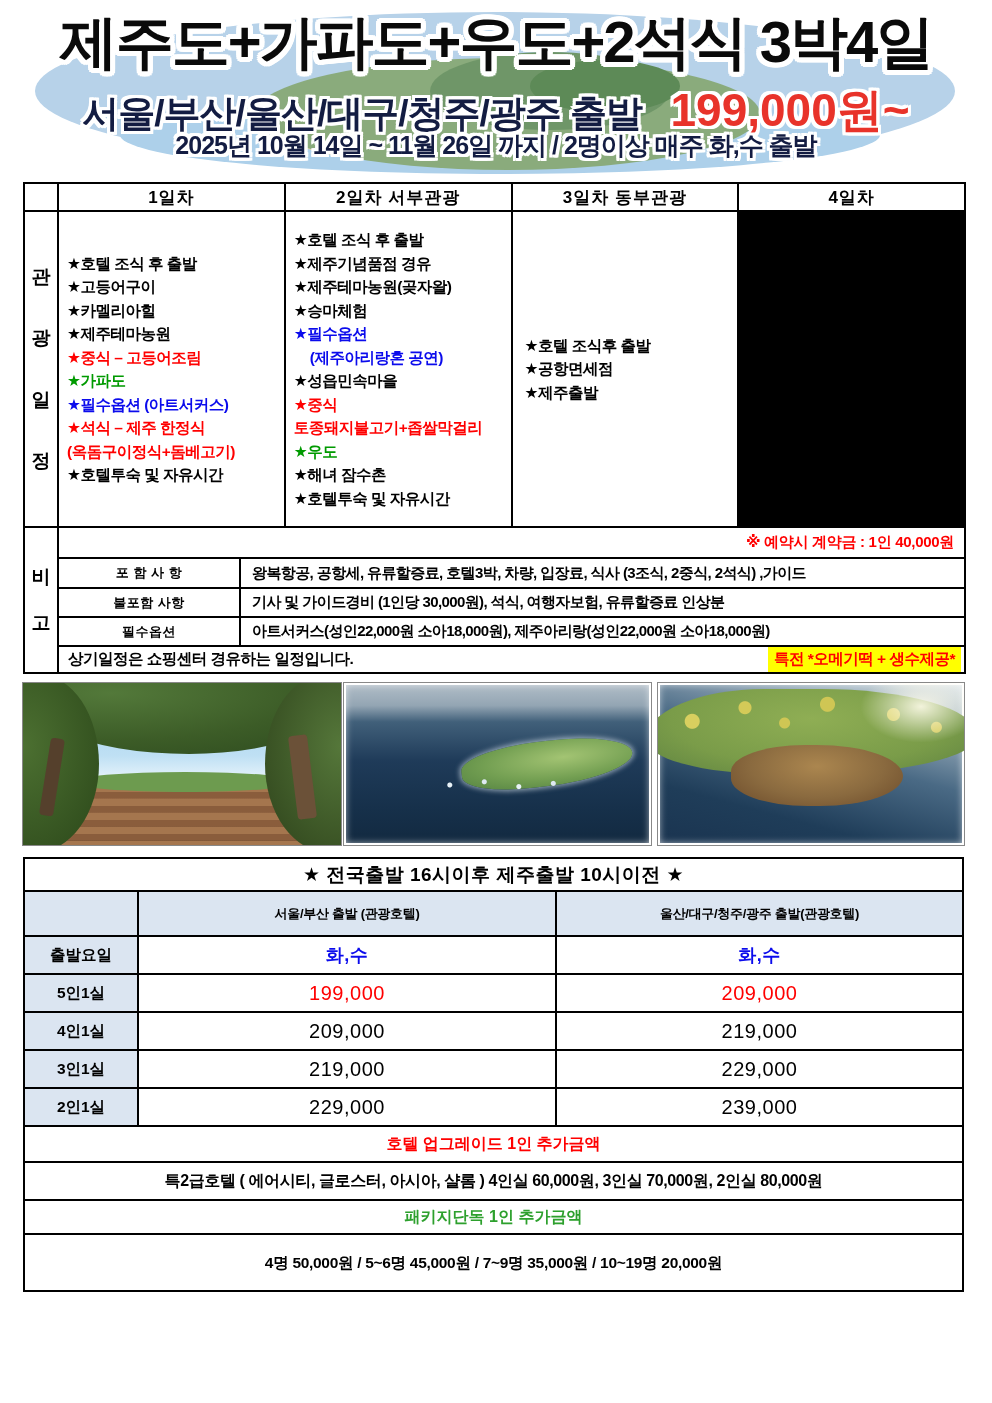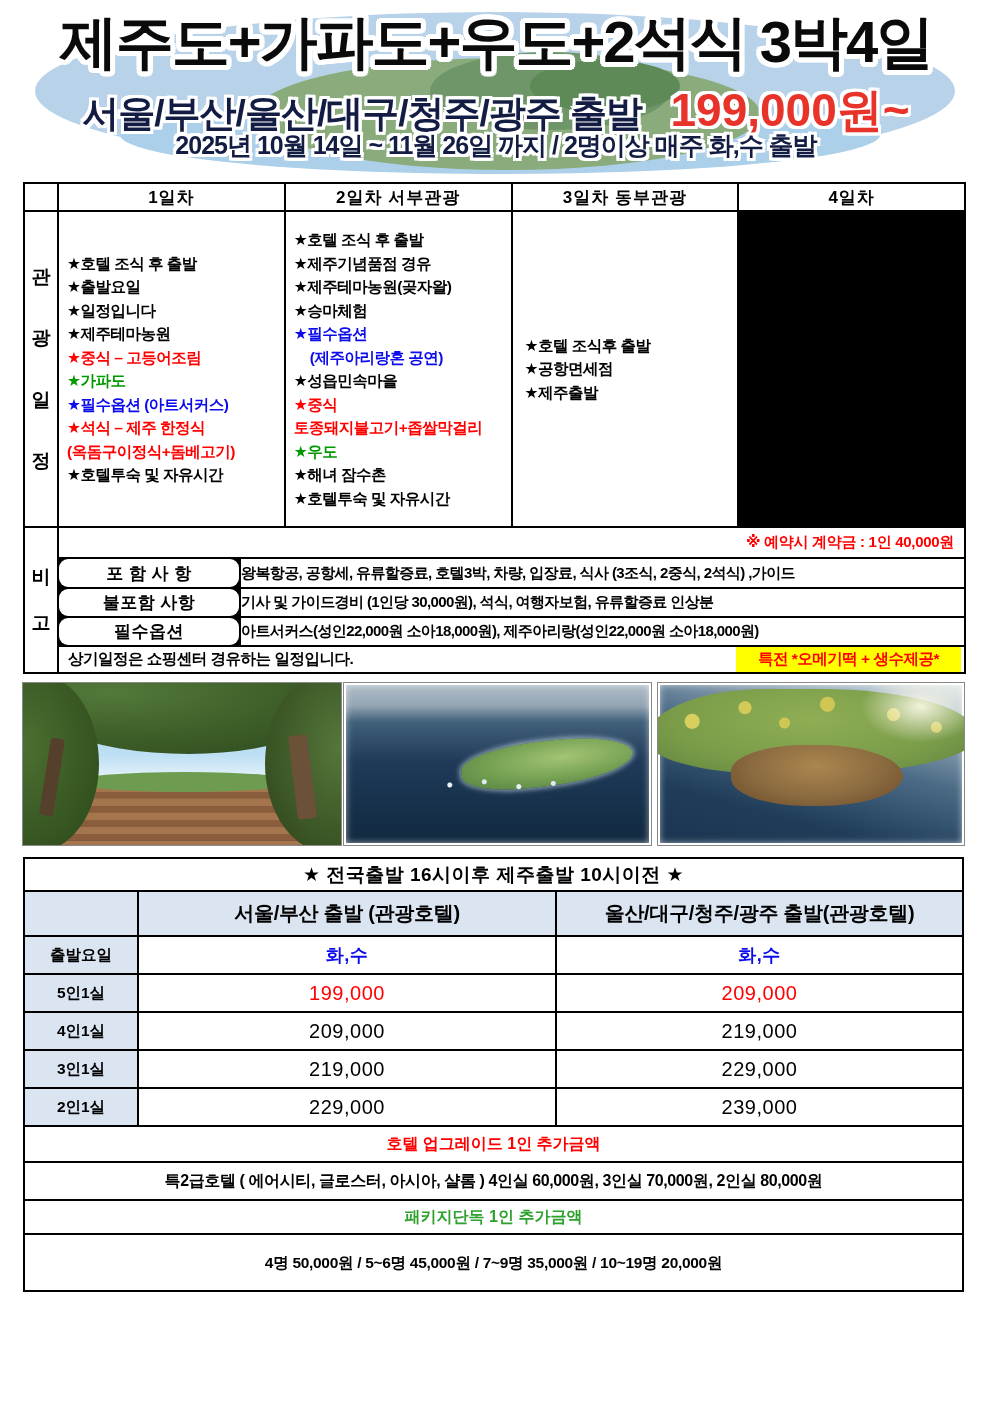--- a/index.html
+++ b/index.html
@@ -45,26 +45,26 @@
             padding:6px 2px 6px 8px;font-size:15.5px;font-weight:bold;line-height:23.5px;letter-spacing:-0.5px;}
   .it{white-space:nowrap;}
   .ind{padding-left:16px;}
   .k{color:#000;} .r{color:#ff0000;} .g{color:#009a00;} .b{color:#0b0bec;}
 
   #notes{left:23px;top:526px;width:943px;grid-template-columns:32px 180px 1fr;
          grid-template-rows:29px 28px 27px 27px 25px;}
   #notes .side-label{font-size:19px;padding:26px 0;}
   .span2{grid-column:2 / 4;}
   .deposit{justify-content:flex-end;padding-right:10px;color:#ff0000;font-size:15px;font-weight:bold;letter-spacing:-0.3px;}
-  .note-label{font-size:17px;font-weight:bold;letter-spacing:0.5px;border-radius:9px;}
-  .note-value{justify-content:flex-start;padding-left:0;font-size:15px;font-weight:bold;letter-spacing:-0.6px;white-space:nowrap;}
+  .note-label{font-size:13px;font-weight:bold;letter-spacing:0.5px;}
+  .note-value{justify-content:flex-start;padding-left:11px;font-size:15px;font-weight:bold;letter-spacing:-0.6px;white-space:nowrap;}
   .note-footer{justify-content:space-between;padding:0 3px 0 9px;}
   .note-footer .lft{font-size:15.5px;font-weight:bold;letter-spacing:-0.5px;}
   .badge{background:#ffff00;color:#ff0000;font-size:15.5px;font-weight:bold;
-         padding:2px 22px;letter-spacing:-0.5px;}
+         padding:2px 6px;letter-spacing:-0.5px;}
 
   
   .photo{position:absolute;top:682px;height:162px;overflow:hidden;border:1px solid #888;
          box-shadow:inset 0 0 0 2px #fff, inset 0 0 8px rgba(255,255,255,.9);}
   .ph{position:absolute;}
   #photo1{left:22px;width:318px;background:linear-gradient(180deg,#9ecdec 0%,#bfe0f4 45%,#e8f4fb 60%,#dff0f9 62%);}
   .p1-ground{left:0;right:0;bottom:0;height:37%;
      background:repeating-linear-gradient(180deg,#a5764e 0 7px,#8a5d3c 7px 13px,#96684427 13px 14px),linear-gradient(#9c6b46,#7c5335);}
   .p1-hedge{left:16%;right:14%;bottom:33%;height:12%;background:#6d9b4f;border-radius:50%;}
   .p1-canopy{left:-6%;right:-6%;top:-14%;height:58%;
@@ -104,21 +104,21 @@
      border-radius:46% 54% 52% 48%;}
   .p3-glare{right:-6%;top:-8%;width:40%;height:45%;border-radius:50%;
      background:radial-gradient(ellipse,rgba(255,252,235,.9),rgba(255,252,235,0) 70%);}
 
   
   #pricing{left:23px;top:857px;width:941px;grid-template-columns:112px 416px 1fr;
            grid-template-rows:31px 43px 36px 36px 36px 36px 36px 34px 36px 32px 55px;}
   .span3{grid-column:1 / 4;}
   .pbanner{font-size:19px;font-weight:bold;letter-spacing:0.5px;}
   .bluebg{background:#dbe5f1;}
-  .phead{font-size:20px;font-weight:bold;letter-spacing:-0.3px;}
+  .phead{font-size:13px;font-weight:bold;letter-spacing:-0.3px;}
   .plabel{font-size:15.5px;font-weight:bold;}
   .pval{font-size:20px;letter-spacing:0.5px;}
   .pval.blue{color:#0b0bec;font-weight:bold;font-size:18px;}
   .pval.red{color:#ff0000;}
   .upgrade-title{color:#ff0000;font-size:16px;font-weight:bold;}
   .upgrade-detail{font-size:16px;font-weight:bold;letter-spacing:-0.4px;}
   .package-title{color:#2da02d;font-size:16px;font-weight:bold;}
   .package-detail{flex-direction:column;font-size:15.5px;font-weight:bold;line-height:26px;letter-spacing:-0.3px;}
 </style>
 </head>
@@ -148,22 +148,22 @@
     <div class="cell day-head">3일차 동부관광</div>
     <div class="cell day-head">4일차</div>
     <div class="cell side-label" id="itin-side">
         <span>관</span>
         <span>광</span>
         <span>일</span>
         <span>정</span>
       </div>
     <div class="cell day-cell">
         <div class="it k">★호텔 조식 후 출발</div>
-        <div class="it k">★출발요일</div>
-        <div class="it k">★일정입니다</div>
+        <div class="it k">★고등어구이</div>
+        <div class="it k">★카멜리아힐</div>
         <div class="it k">★제주테마농원</div>
         <div class="it r">★중식 – 고등어조림</div>
         <div class="it g">★가파도</div>
         <div class="it b">★필수옵션 (아트서커스)</div>
         <div class="it r">★석식 – 제주 한정식</div>
         <div class="it r">(옥돔구이정식+돔베고기)</div>
         <div class="it k">★호텔투숙 및 자유시간</div>
       </div>
     <div class="cell day-cell">
         <div class="it k">★호텔 조식 후 출발</div>

